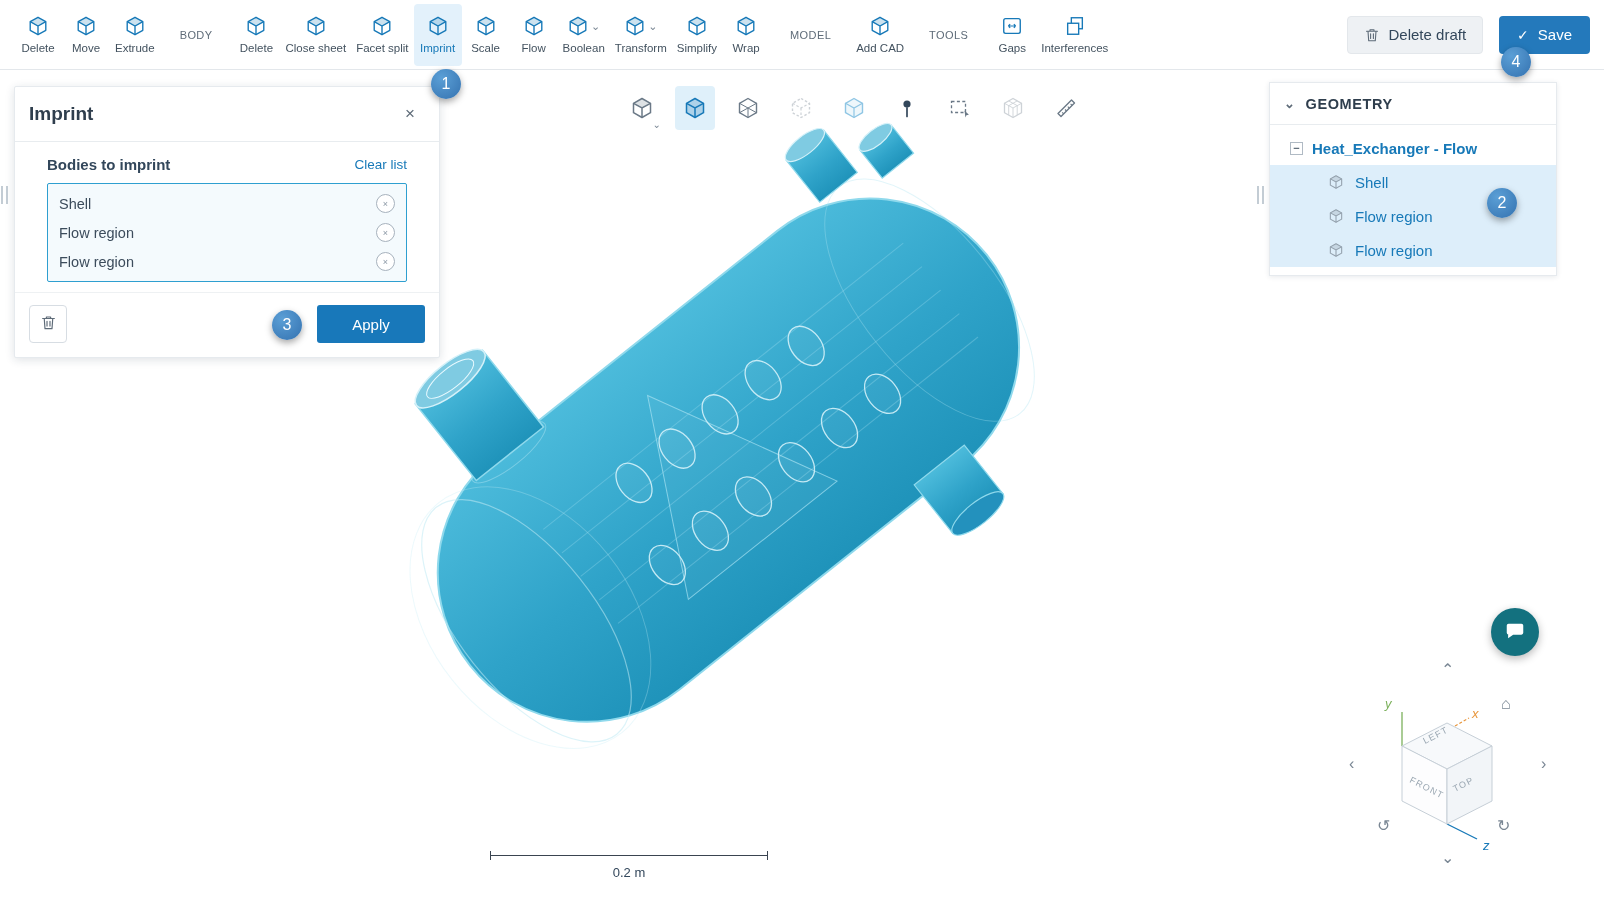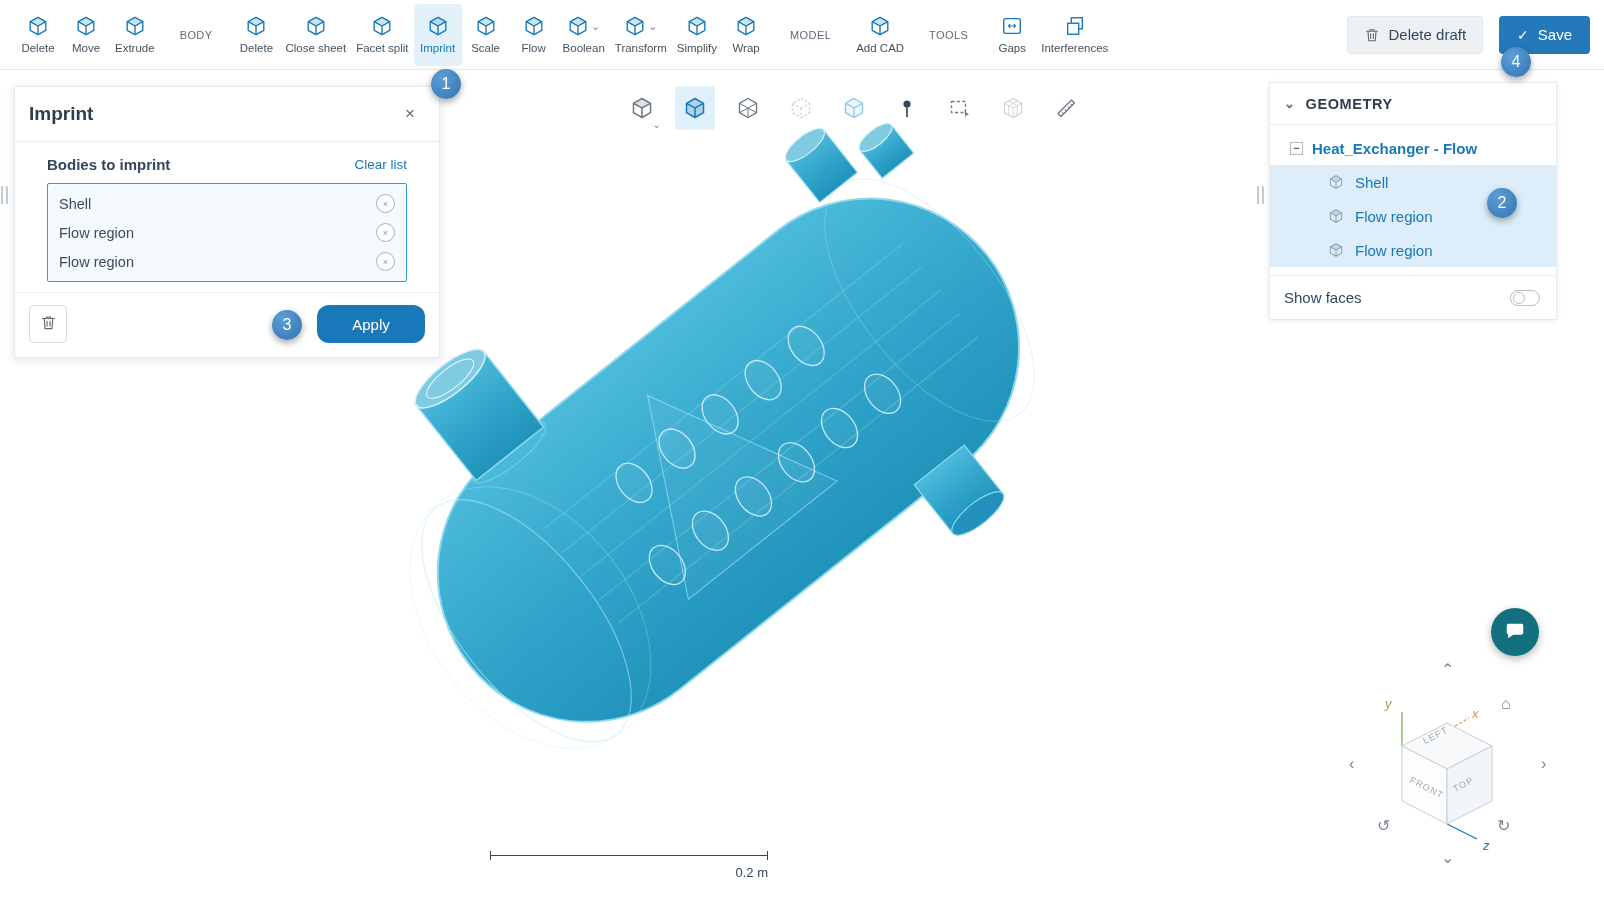--- a/index.html
+++ b/index.html
@@ -45,21 +45,21 @@
   .ip-section-label{font-size:15px;font-weight:bold;color:#33475b}
   .ip-clear{font-size:13.5px;color:#1779b8;cursor:pointer;background:none;border:none;font-family:Liberation Sans, sans-serif}
   .ip-list{border:1px solid #2e9fd0;background:#f4fafd;border-radius:2px;padding:5px 0}
   .ip-item{display:flex;justify-content:space-between;align-items:center;height:29px;padding:0 11px;font-size:14.5px;color:#3c4c5c}
   .ip-remove{width:19px;height:19px;border:1px solid #a7b2bd;border-radius:50%;color:#8a97a5;font-size:9px;
     display:flex;align-items:center;justify-content:center;background:#fff;cursor:pointer}
   .ip-footer{display:flex;justify-content:space-between;align-items:center;padding:12px 14px 14px;border-top:1px solid #eef1f3}
   .ip-trash{width:38px;height:38px;border:1px solid #d7dde3;border-radius:4px;background:#fff;color:#5e6b78;
     display:flex;align-items:center;justify-content:center;cursor:pointer}
   .ip-trash svg{width:17px;height:17px}
-  .ip-apply{background:#1878ba;color:#fff;border:none;border-radius:12px;height:38px;width:108px;font-size:15px;font-family:inherit;cursor:pointer}
+  .ip-apply{background:#1878ba;color:#fff;border:none;border-radius:3px;height:38px;width:108px;font-size:15px;font-family:inherit;cursor:pointer}
 
   
   .view-toolbar{position:absolute;left:622px;top:86px;display:flex;gap:13px;align-items:center;z-index:5}
   .vt-btn{width:40px;height:44px;display:flex;align-items:center;justify-content:center;border-radius:4px;
     color:#6b7987;position:relative;cursor:pointer}
   .vt-btn .ticon{width:24px;height:24px;color:inherit}
   .vt-btn.selected{background:#dff0fa;color:#1779b8}
   .vt-btn.lightblue{color:#8fc6e4}
   .vt-btn.dark{color:#33475b}
   .vt-btn.disabled{opacity:.33;cursor:default}
@@ -84,21 +84,21 @@
     border-top:1px solid #e8ecef;font-size:15px;color:#33475b}
   .toggle{width:30px;height:16px;border-radius:9px;background:#fff;border:1.5px solid #b6c0ca;position:relative;cursor:pointer}
   .toggle::after{content:"";position:absolute;left:1.5px;top:1px;width:10px;height:10px;border-radius:50%;
     border:1.5px solid #b6c0ca;background:#fff}
 
   
   .model-svg{position:absolute;left:0;top:70px;width:1604px;height:828px;z-index:1}
   .scale-bar{position:absolute;left:490px;top:851px;width:278px;z-index:4}
   .sb-line{height:9px;border-left:1.5px solid #3a4450;border-right:1.5px solid #3a4450;display:flex;align-items:center}
   .sb-line::after{content:"";flex:1;height:1.5px;background:#3a4450}
-  .sb-label{text-align:right;font-size:13px;color:#33475b;margin-top:5px}
+  .sb-label{text-align:center;font-size:13px;color:#33475b;margin-top:5px}
 
   .chat-fab{position:absolute;left:1491px;top:608px;width:48px;height:48px;border-radius:50%;background:#13717f;
     display:flex;align-items:center;justify-content:center;box-shadow:0 3px 9px rgba(0,0,0,.28);z-index:7;cursor:pointer;border:none}
   .chat-fab svg{width:22px;height:22px}
 
   .nav-widget{position:absolute;left:1345px;top:660px;width:210px;height:215px;z-index:5}
   .cube-svg{position:absolute;left:0;top:0;width:210px;height:215px}
   .nav-glyph{position:absolute;font-size:16px;color:#7a8794;cursor:pointer;line-height:16px;user-select:none}
   .ax{font-size:13px;font-style:italic}
   .ax.y{fill:#7cb15c}.ax.z{fill:#1779b8}.ax.x{fill:#e8963c}
@@ -490,24 +490,20 @@
     </div>
     <div class="geo-item">
       <span class="tree-cube"><svg viewBox="0 0 24 24">
             <path d="M12 2.5 20.5 7.3v9.4L12 21.5 3.5 16.7V7.3Z" fill="none" stroke="currentColor" stroke-width="1.6" stroke-linejoin="round"></path>
             <path d="M3.5 7.3 12 12l8.5-4.7M12 12v9.5" fill="none" stroke="currentColor" stroke-width="1.6"></path>
             <path d="M12 2.5 20.5 7.3 12 12 3.5 7.3Z" fill="currentColor" opacity=".3"></path>
           </svg></span>
       <span>Flow region</span>
     </div>
   </div>
-  <div class="geo-faces">
-    <span>Show faces</span>
-    <span class="toggle"></span>
-  </div>
 </section>
 
 <div class="badge" style="left:431px;top:69px">1</div>
 <div class="badge" style="left:1487px;top:188px">2</div>
 <div class="badge" style="left:272px;top:310px">3</div>
 <div class="badge" style="left:1501px;top:47px">4</div>
 
 <div class="scale-bar">
   <div class="sb-line"></div>
   <div class="sb-label">0.2 m</div>

